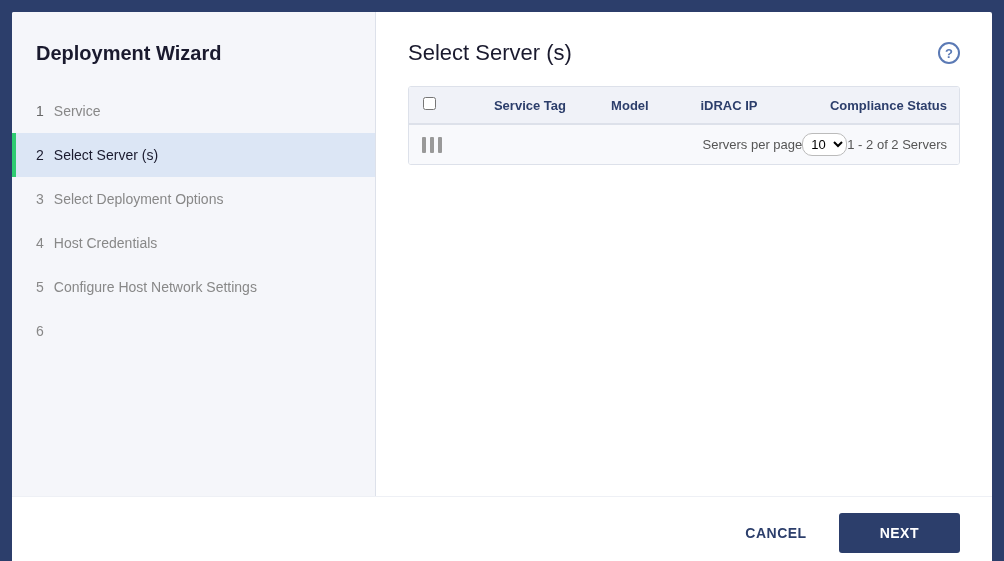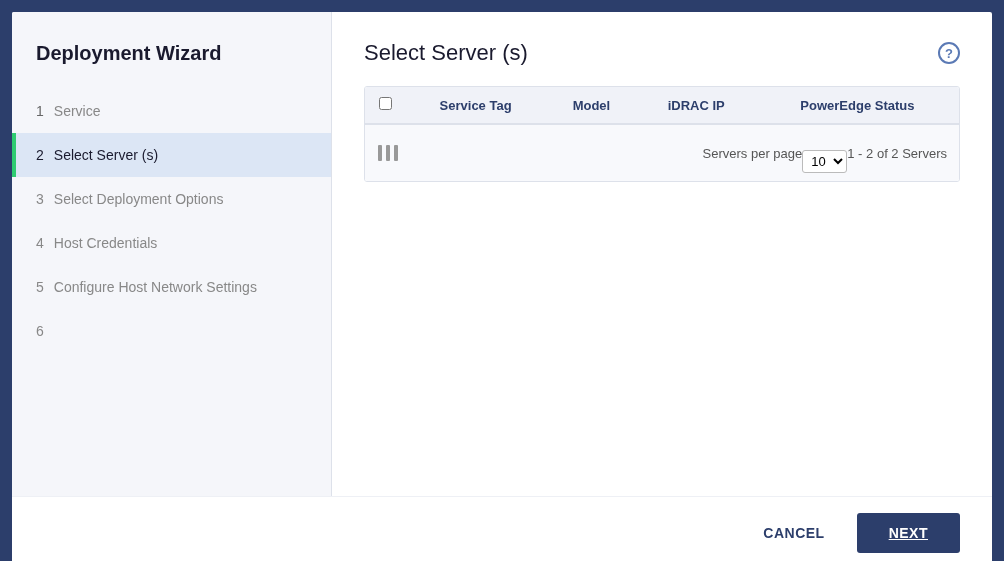--- a/index.html
+++ b/index.html
@@ -22,21 +22,21 @@
       flex-direction: column;
       overflow: hidden;
     }
     .dialog-body {
       display: flex;
       flex: 1;
       overflow: hidden;
     }
     
     .sidebar {
-      width: 320px;
+      width: 364px;
       background: #f5f6fa;
       border-right: 1px solid #dde1ea;
       padding: 20px 0;
       flex-shrink: 0;
     }
     .sidebar-title {
       font-size: 20px;
       font-weight: 600;
       color: #1a1a2e;
       padding: 10px 24px 24px 24px;
@@ -118,21 +118,21 @@
       width: 100%;
       border-collapse: collapse;
       font-size: 14px;
     }
     thead tr {
       background: #f0f2f8;
       border-bottom: 1px solid #dde1ea;
     }
     thead th {
       padding: 10px 12px;
-      text-align: center;
+      text-align: right;
       font-weight: 600;
       color: #2c3e6b;
       font-size: 13px;
     }
     thead th:first-child {
       width: 40px;
       text-align: center;
     }
     tbody tr {
       border-bottom: 1px solid #eef0f5;
@@ -177,26 +177,25 @@
     .columns-icon span {
       display: inline-block;
       width: 4px;
       height: 16px;
       background: #999;
       margin: 0 1px;
       border-radius: 1px;
     }
     .per-page-select {
       border: 1px solid #bbb;
-      border-radius: 3px;
+      border-radius: 10px;
       padding: 2px 4px;
       font-size: 13px;
       background: white;
       cursor: pointer;
-      margin-top: 17px;
     }
     
     .dialog-footer {
       padding: 16px 32px;
       display: flex;
       justify-content: flex-end;
       align-items: center;
       gap: 16px;
       border-top: 1px solid #eef0f5;
       background: #fff;
@@ -222,24 +221,23 @@
       border-radius: 3px;
       letter-spacing: 0.5px;
     }
     .btn-next {
       background: #2c3e6b;
       border: none;
       color: white;
       font-size: 14px;
       font-weight: 600;
       cursor: pointer;
-      padding: 12px 32px;
+      padding: 12px 41px;
       border-radius: 3px;
       letter-spacing: 0.5px;
-      text-decoration: underline;
     }
   </style>
 </head>
 <body>
 
 <div class="dialog">
   <div class="dialog-body">
 
     <div class="sidebar">
       <div class="sidebar-title">Deployment Wizard</div>
@@ -280,21 +278,21 @@
       <div class="table-container">
         <table>
           <thead>
             <tr>
               <th>
                 <input type="checkbox" style="">
               </th>
               <th>Service Tag</th>
               <th>Model</th>
               <th>iDRAC IP</th>
-              <th>PowerEdge Status</th>
+              <th>Compliance Status</th>
             </tr>
           </thead>
           <tbody>
           </tbody>
         </table>
         <div class="table-footer">
           <div class="table-footer-left columns-icon">
             <span></span>
               <span></span>
               <span></span>

